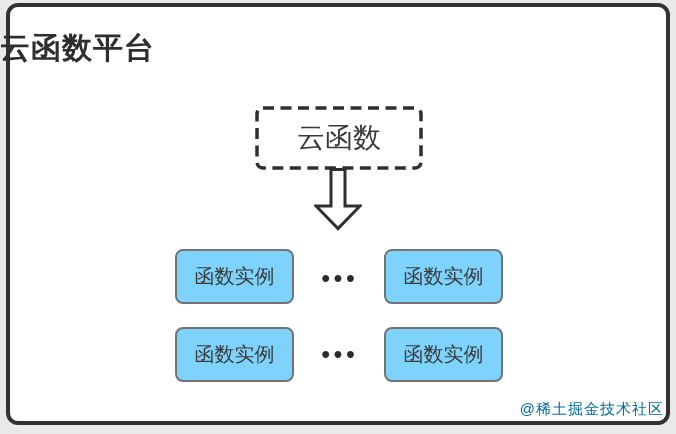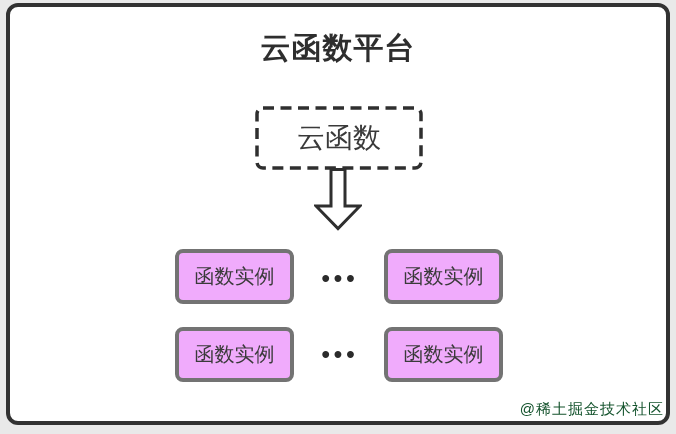--- a/index.html
+++ b/index.html
@@ -18,21 +18,20 @@
     width: 664px; height: 422px;
     background: #ffffff;
     border: 4px solid #323232;
     border-radius: 12px;
   }
 
   .title {
     position: absolute;
     left: 0; right: 0;
     top: 28px;
-    text-align: center;
     font-size: 30px;
     font-weight: bold;
     color: #2e2e2e;
     letter-spacing: 1px;
   }
 
   .cloud-box {
     position: absolute;
     left: 255px; top: 106px;
     width: 168px; height: 64px;
@@ -47,22 +46,22 @@
 
   .down-arrow {
     position: absolute;
     left: 314px; top: 168px;
     width: 48px; height: 64px;
   }
 
   .inst {
     position: absolute;
     width: 119px; height: 55px;
-    background: #f0abfc;
-    border: 4px solid #737373;
+    background: #7dd3fc;
+    border: 2px solid #737373;
     border-radius: 8px;
     display: flex; align-items: center; justify-content: center;
     font-size: 20px;
     color: #3a3a3a;
   }
   .inst.r1c1 { left: 175px; top: 249px; }
   .inst.r1c2 { left: 384px; top: 249px; }
   .inst.r2c1 { left: 175px; top: 327px; }
   .inst.r2c2 { left: 384px; top: 327px; }
 
@@ -78,21 +77,21 @@
     line-height: 20px;
   }
   .dots.row1 { top: 268px; }
   .dots.row2 { top: 344px; }
 
   .watermark {
     position: absolute;
     right: 12px;
     bottom: 15px;
     font-size: 15px;
-    color: #14532d;
+    color: #0369a1;
     letter-spacing: 1px;
   }
 </style>
 </head>
 <body>
 
 <div class="stage">
 
   <div class="frame"></div>
 

